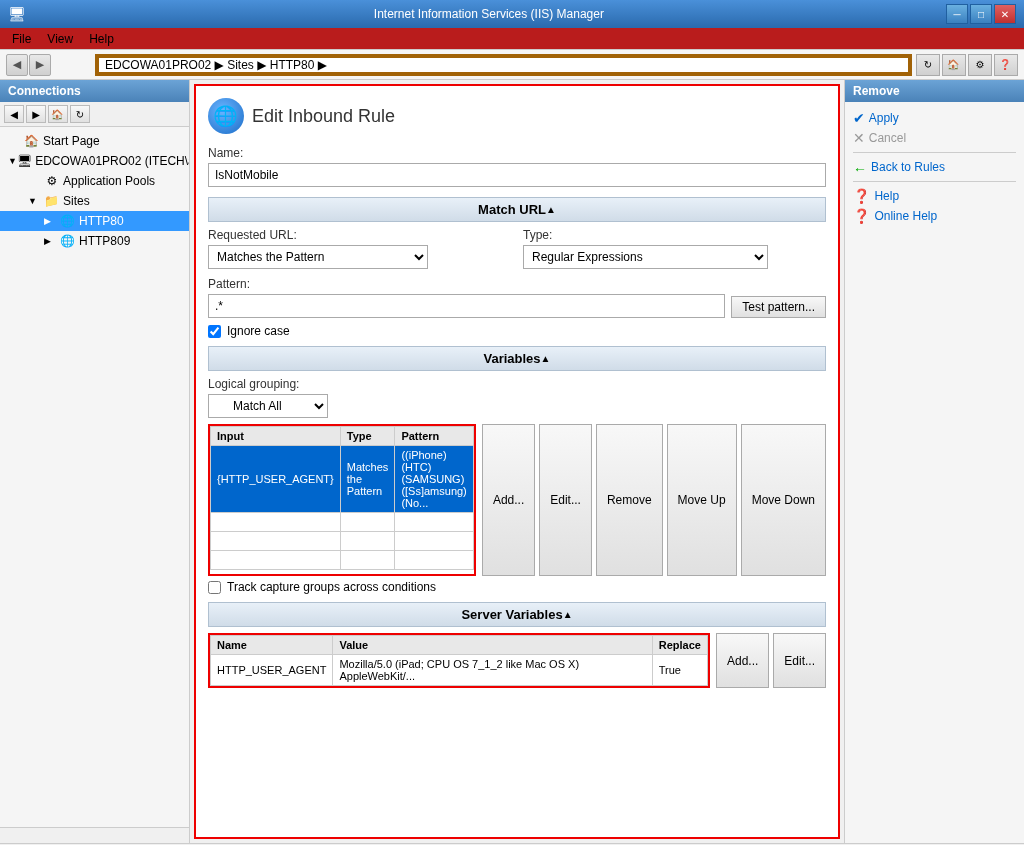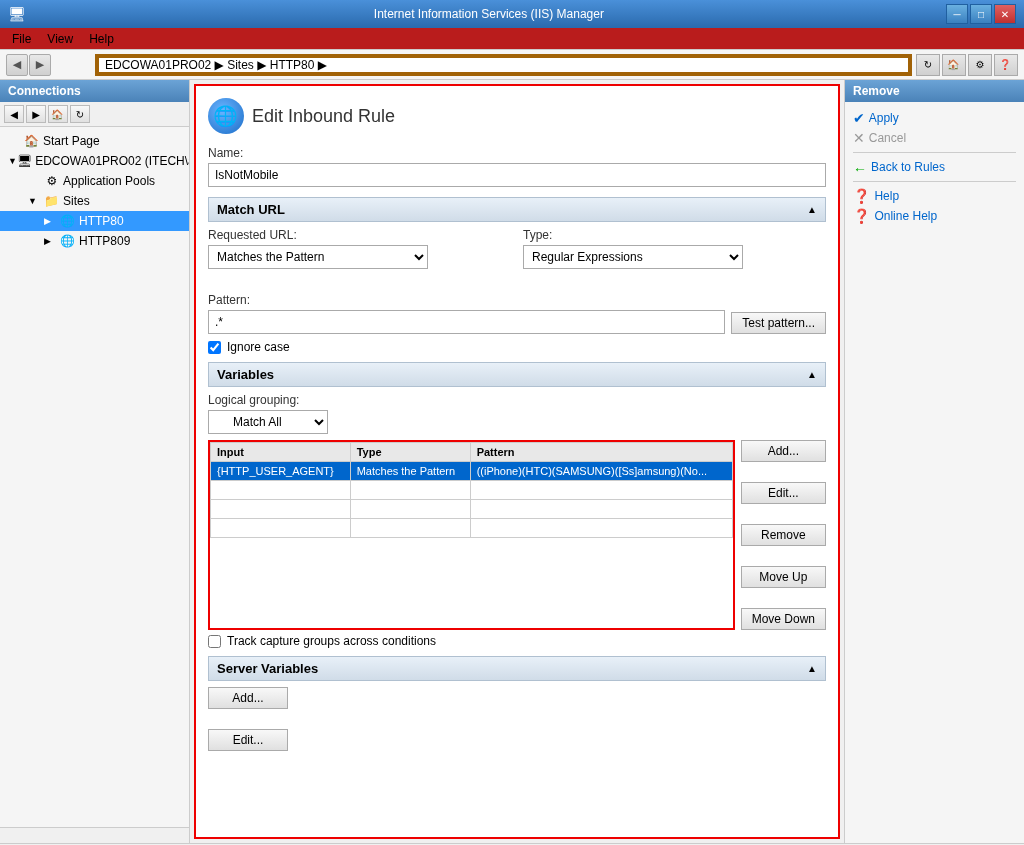--- a/index.html
+++ b/index.html
@@ -161,26 +161,26 @@
     }
     
     .section-header {
       background: linear-gradient(to bottom, #e8f0f8, #d0dce8);
       border: 1px solid #b0c0d0;
       padding: 4px 8px;
       font-size: 13px;
       font-weight: bold;
       display: flex;
       align-items: center;
-      justify-content: space-between;
+      justify-content: center;
       margin: 8px 0 6px 0;
     }
     .section-toggle { font-size: 10px; cursor: pointer; }
     
-    .form-row { display: flex; gap: 12px; margin-bottom: 24px; align-items: center; }
+    .form-row { display: flex; gap: 12px; margin-bottom: 8px; align-items: center; }
     .form-group { display: flex; flex-direction: column; }
     .form-group.half { flex: 1; }
     
     .select-input {
       height: 24px;
       border: 1px solid #aaa;
       background: white;
       font-size: 12px;
       padding: 0 4px;
       width: 100%;
@@ -223,21 +223,21 @@
     }
     .conditions-table td {
       border: 1px solid #ccc;
       padding: 3px 6px;
       font-size: 11px;
     }
     .conditions-table tr.selected td { background: #0066cc; color: white; }
     
     .table-with-buttons { display: flex; gap: 6px; }
     .table-container { flex: 1; border: 2px solid #e00; }
-    .side-buttons { display: flex; flex-direction: column; gap: 20px; min-width: 80px; }
+    .side-buttons { display: flex; flex-direction: row; gap: 4px; min-width: 80px; }
     
     .track-checkbox-row { display: flex; align-items: center; gap: 6px; margin: 4px 0; }
     
     .server-vars-table {
       width: 100%;
       border-collapse: collapse;
       border: 1px solid #ccc;
     }
     .server-vars-table th {
       background: #e8e8e8;
@@ -414,21 +414,21 @@
 
       <div class="form-row">
         <div class="form-group half">
           <div class="field-label">Requested URL:</div>
           <select class="select-input" style="width:220px;">
             <option>Matches the Pattern</option>
           </select>
         </div>
         <div class="form-group half">
           <div class="field-label">Type:</div>
-          <select class="select-input" style="width:220px;">
+          <select class="select-input" style="width:245px;">
             <option>Regular Expressions</option>
           </select>
         </div>
       </div>
 
       <div class="field-label" style="margin-bottom:3px;">Pattern:</div>
       <div class="pattern-row">
         <input class="pattern-input" type="text" value=".*" style="">
         <button class="btn">Test pattern...</button>
       </div>
@@ -498,20 +498,38 @@
         <input type="checkbox" id="track-capture" style="">
         <label for="track-capture">Track capture groups across conditions</label>
       </div>
 
       <div class="section-header">
         <span>Server Variables</span>
         <span class="section-toggle">▲</span>
       </div>
 
       <div class="table-with-buttons">
+        <div class="table-container">
+          <table class="server-vars-table">
+            <thead>
+              <tr>
+                <th>Name</th>
+                <th>Value</th>
+                <th>Replace</th>
+              </tr>
+            </thead>
+            <tbody>
+              <tr>
+                <td>HTTP_USER_AGENT</td>
+                <td>Mozilla/5.0 (iPad; CPU OS 7_1_2 like Mac OS X) AppleWebKit/...</td>
+                <td>True</td>
+              </tr>
+            </tbody>
+          </table>
+        </div>
         <div class="side-buttons">
           <button class="btn">Add...</button>
           <button class="btn">Edit...</button>
         </div>
       </div>
 
     </div>
   </div>
 
   <div class="actions-panel">

